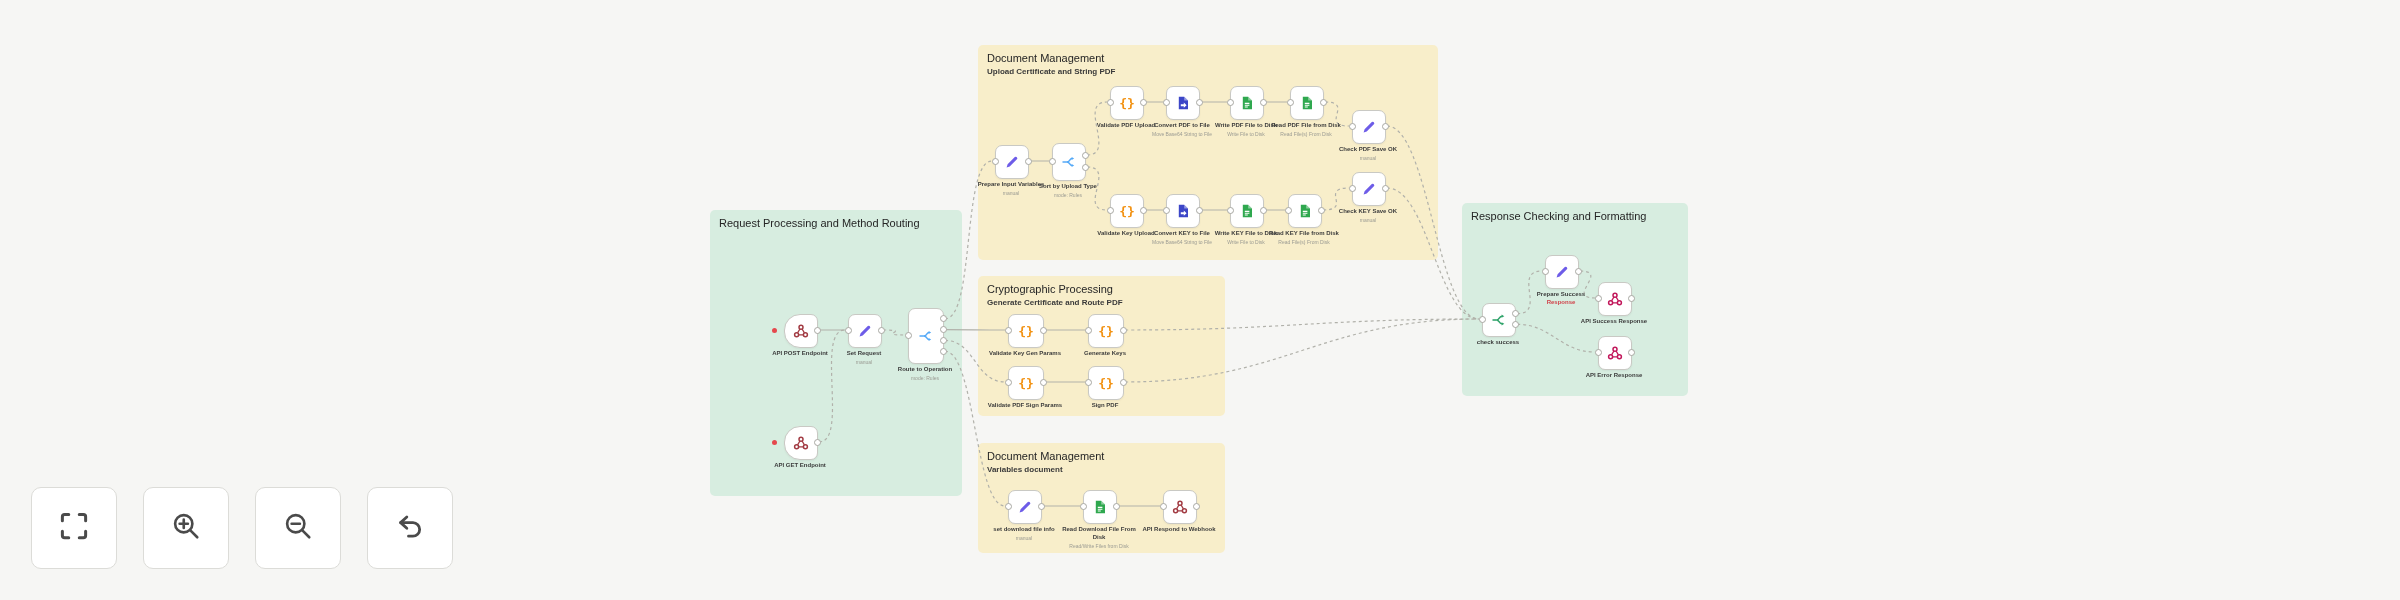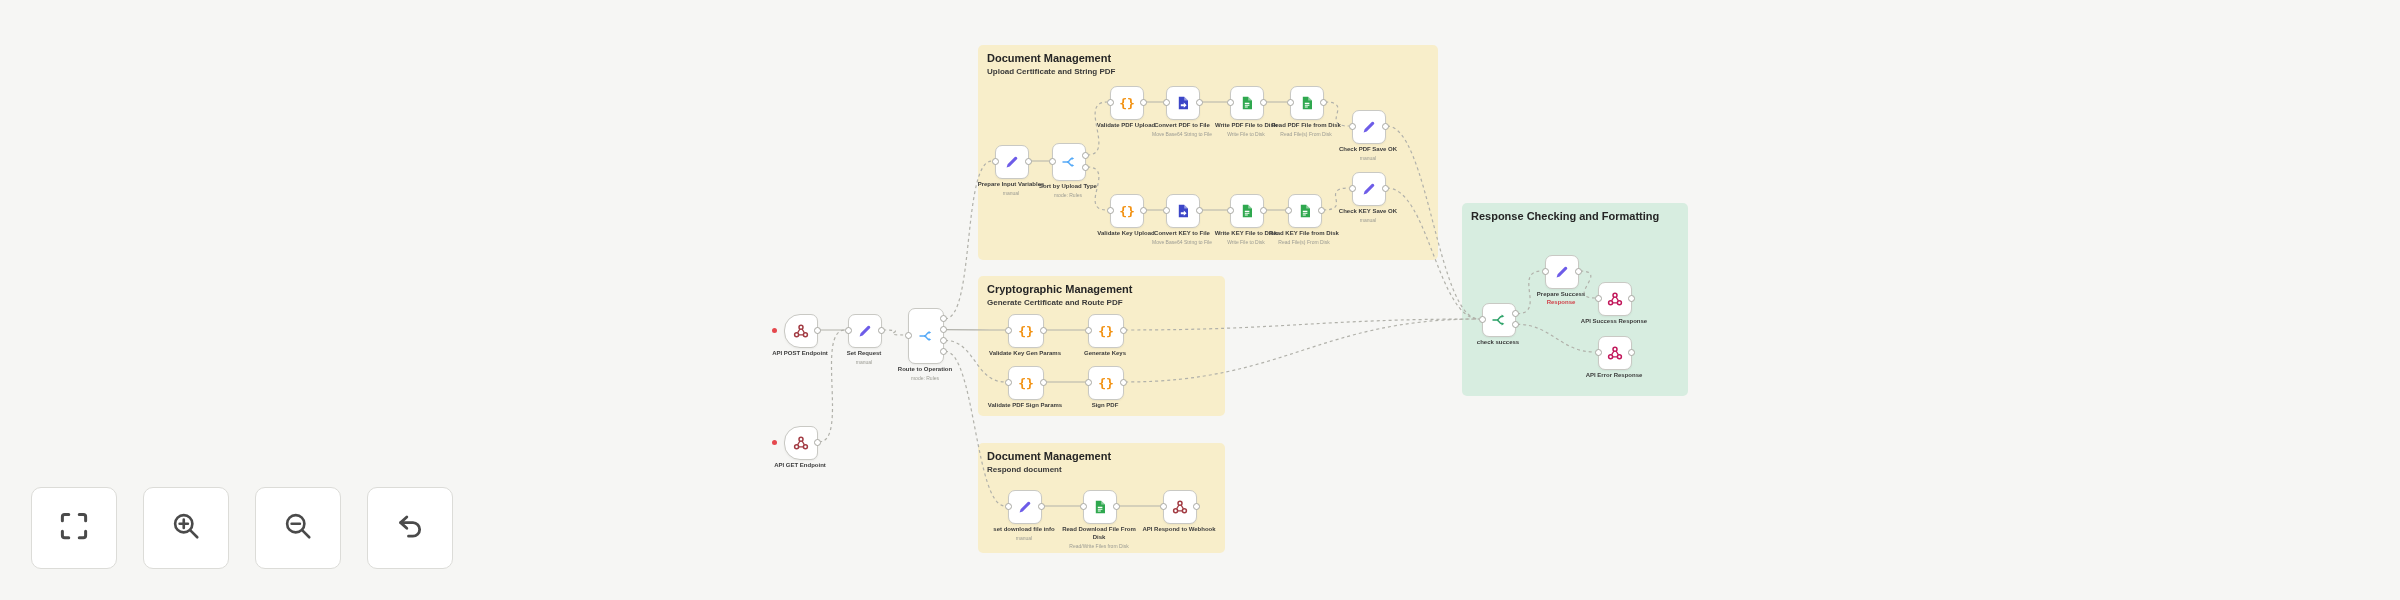--- a/index.html
+++ b/index.html
@@ -1,19 +1,19 @@
 <!DOCTYPE html>
 <html><head>
 <meta charset="utf-8">
 <style>
   html,body{margin:0;padding:0;}
   body{width:2400px;height:600px;overflow:hidden;font-family:"Liberation Sans",sans-serif;}
   #stage{position:relative;width:2400px;height:600px;background:#f6f6f4;}
   .group{position:absolute;border-radius:5px;z-index:1;}
-  .group-title{font-size:11px;font-weight:bold;color:#252525;padding:7px 9px 0 9px;line-height:1.2;}
+  .group-title{font-size:11px;font-weight:normal;color:#252525;padding:7px 9px 0 9px;line-height:1.2;}
   .group-sub{font-size:8px;font-weight:bold;color:#3a3a3a;padding:2px 9px 0 9px;line-height:1.2;}
   #wires{position:absolute;left:0;top:0;z-index:2;}
   .node{position:absolute;background:#fff;border:1px solid #c9c9c4;border-radius:7px;z-index:3;
         display:flex;align-items:center;justify-content:center;box-shadow:0 1px 2px rgba(0,0,0,0.05);}
   .node.trigger{border-radius:16px 7px 7px 16px;}
   .node svg{display:block;}
   .code-glyph{font-family:"DejaVu Sans Mono",monospace;font-weight:bold;font-size:13px;line-height:1;}
   .nlabel{position:absolute;width:84px;text-align:center;font-size:6px;color:#3c3c3c;line-height:1.3;z-index:3;font-weight:bold;}
   .nsub{font-size:5px;color:#9b9b93;font-weight:normal;margin-top:1px;}
   .port{position:absolute;width:5px;height:5px;border-radius:50%;background:#fff;border:1px solid #a8a8a2;z-index:4;}
@@ -89,31 +89,34 @@
     </div>
     <div class="tbtn">
       <span>
         <svg viewBox="0 0 16 16" fill="none" stroke="#4a4a4a" stroke-width="1.5" stroke-linecap="round" stroke-linejoin="round" width="30" height="30">
           <path d="M6.3 3.2 L3 6.2 l3.3 3"></path>
             <path d="M3 6.2 h6.6 a3.6 3.6 0 1 1 -0.1 7.2 H7.2"></path>
         </svg>
       </span>
     </div>
   </div>
+<div class="group" style="left: 710px; top: 210px; width: 252px; height: 286px; background: rgb(215, 237, 224);">
+      <div class="group-title">Request Processing and Method Routing</div>
+    </div>
     <div class="group" style="left: 978px; top: 45px; width: 460px; height: 215px; background: rgb(248, 238, 202);">
       <div class="group-title">Document Management</div>
       <div class="group-sub">Upload Certificate and String PDF</div>
     </div>
     <div class="group" style="left: 978px; top: 276px; width: 247px; height: 140px; background: rgb(248, 238, 202);">
-      <div class="group-title">Cryptographic Management</div>
+      <div class="group-title">Cryptographic Processing</div>
       <div class="group-sub">Generate Certificate and Route PDF</div>
     </div>
     <div class="group" style="left: 978px; top: 443px; width: 247px; height: 110px; background: rgb(248, 238, 202);">
       <div class="group-title">Document Management</div>
-      <div class="group-sub">Respond document</div>
+      <div class="group-sub">Variables document</div>
     </div>
     <div class="group" style="left: 1462px; top: 203px; width: 226px; height: 193px; background: rgb(215, 237, 224);">
       <div class="group-title">Response Checking and Formatting</div>
     </div>
     <div class="node trigger" style="left: 784px; top: 314px; width: 32px; height: 32px;">
       <span>
         <svg width="16" height="16" viewBox="0 0 16 16" fill="none">
           <circle cx="8" cy="4.2" r="2" stroke="#a23b43" stroke-width="1.5"></circle>
           <circle cx="3.6" cy="11.8" r="2" stroke="#a23b43" stroke-width="1.5"></circle>
           <circle cx="12.4" cy="11.8" r="2" stroke="#a23b43" stroke-width="1.5"></circle>

